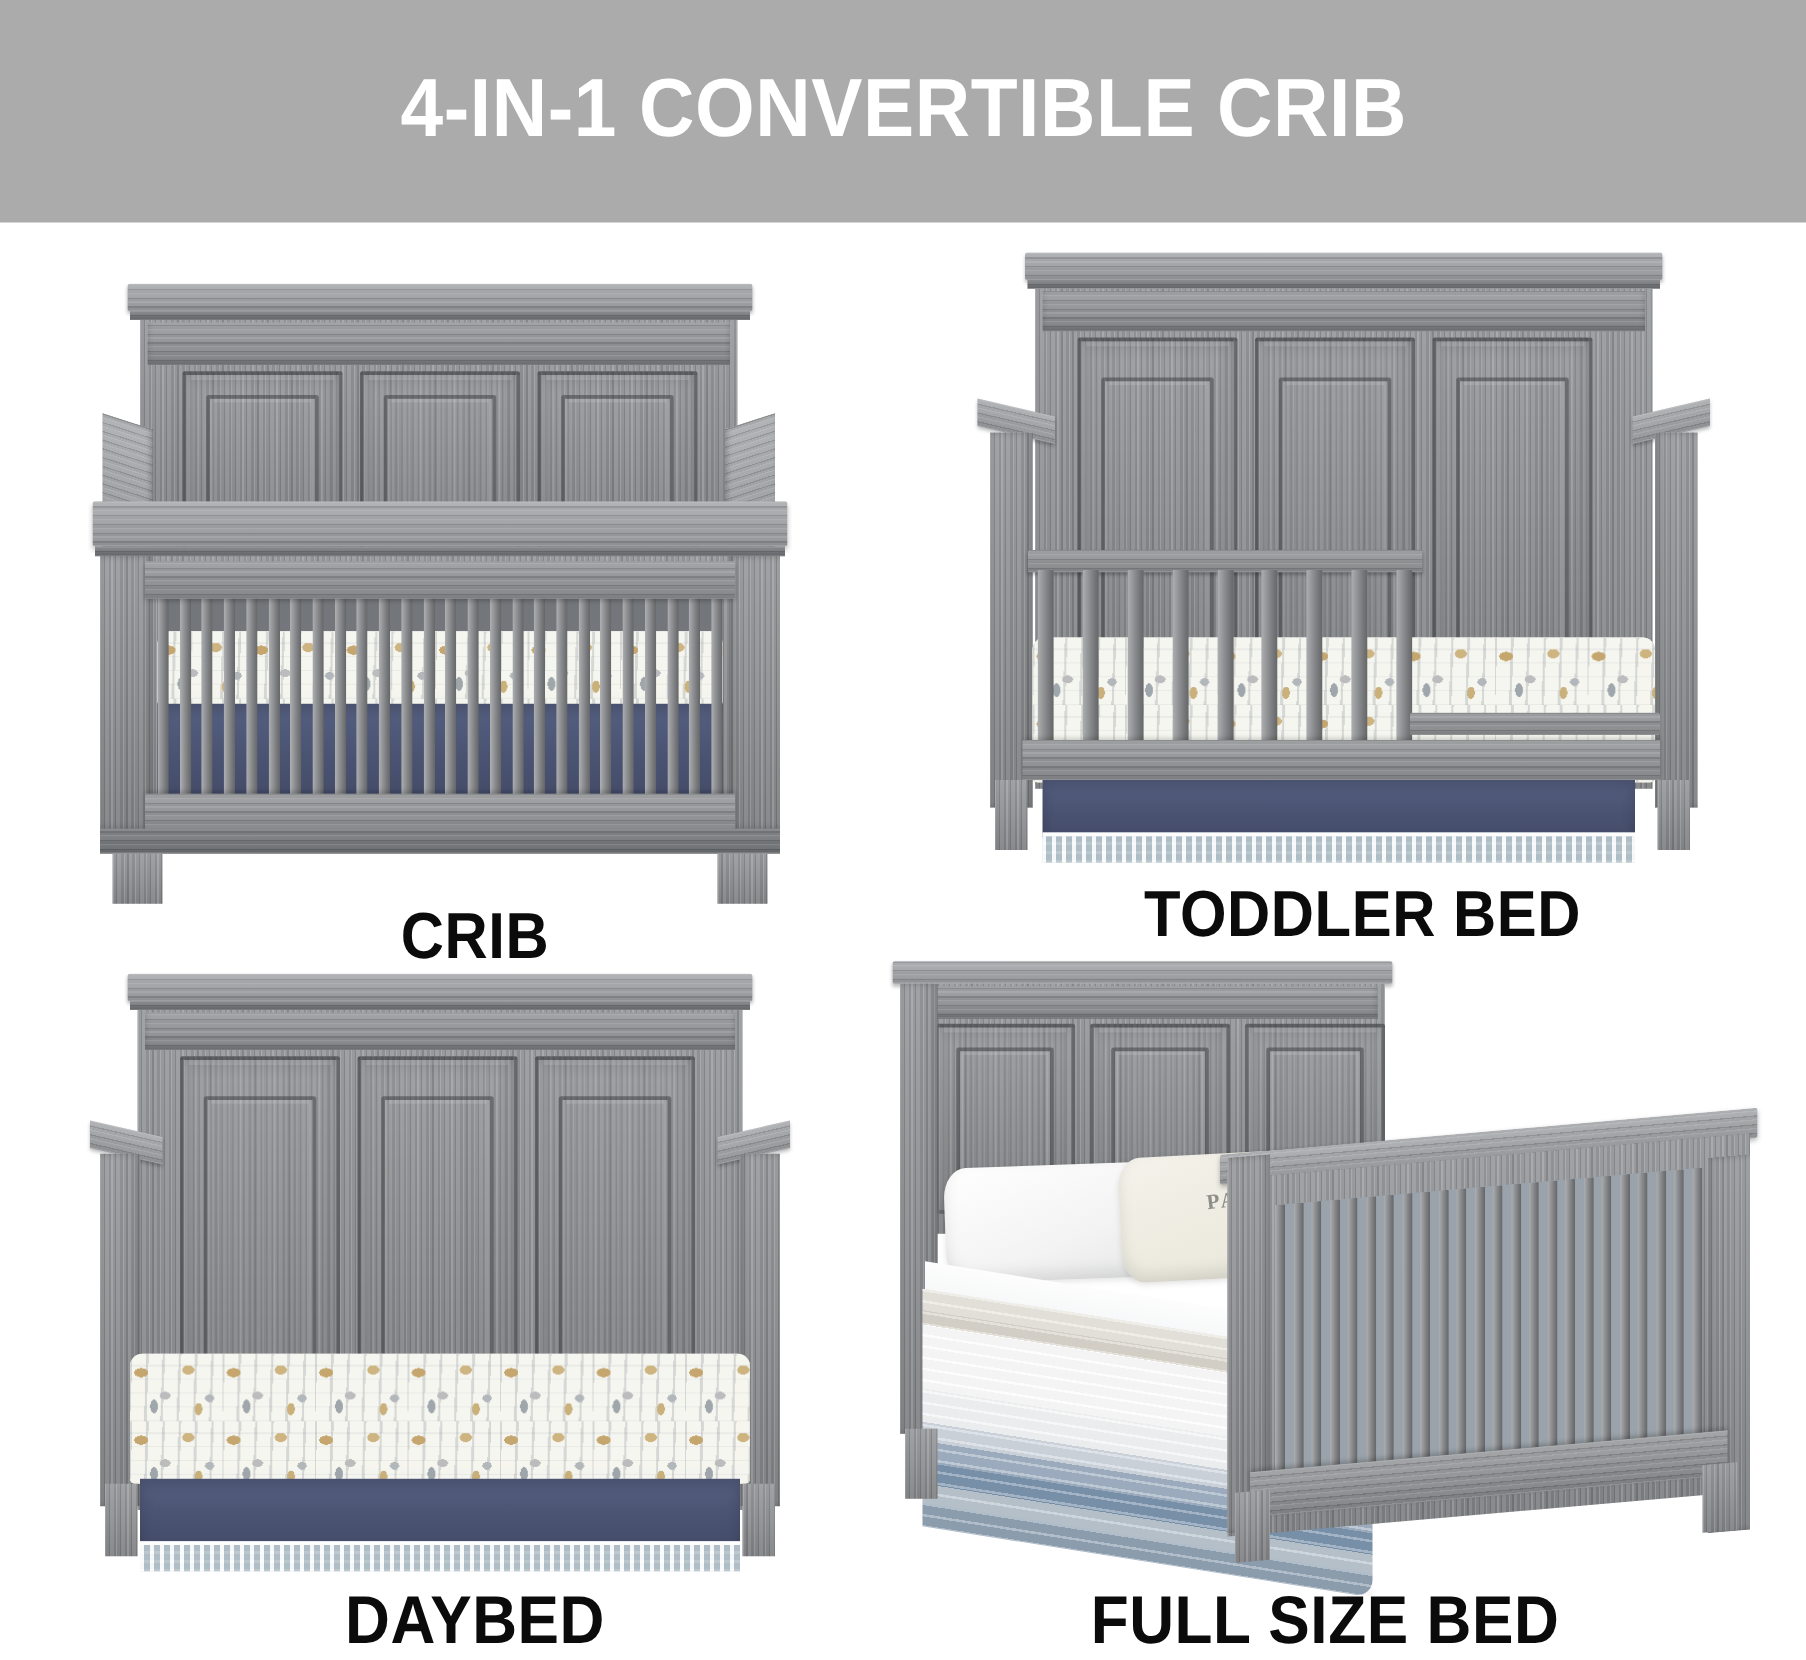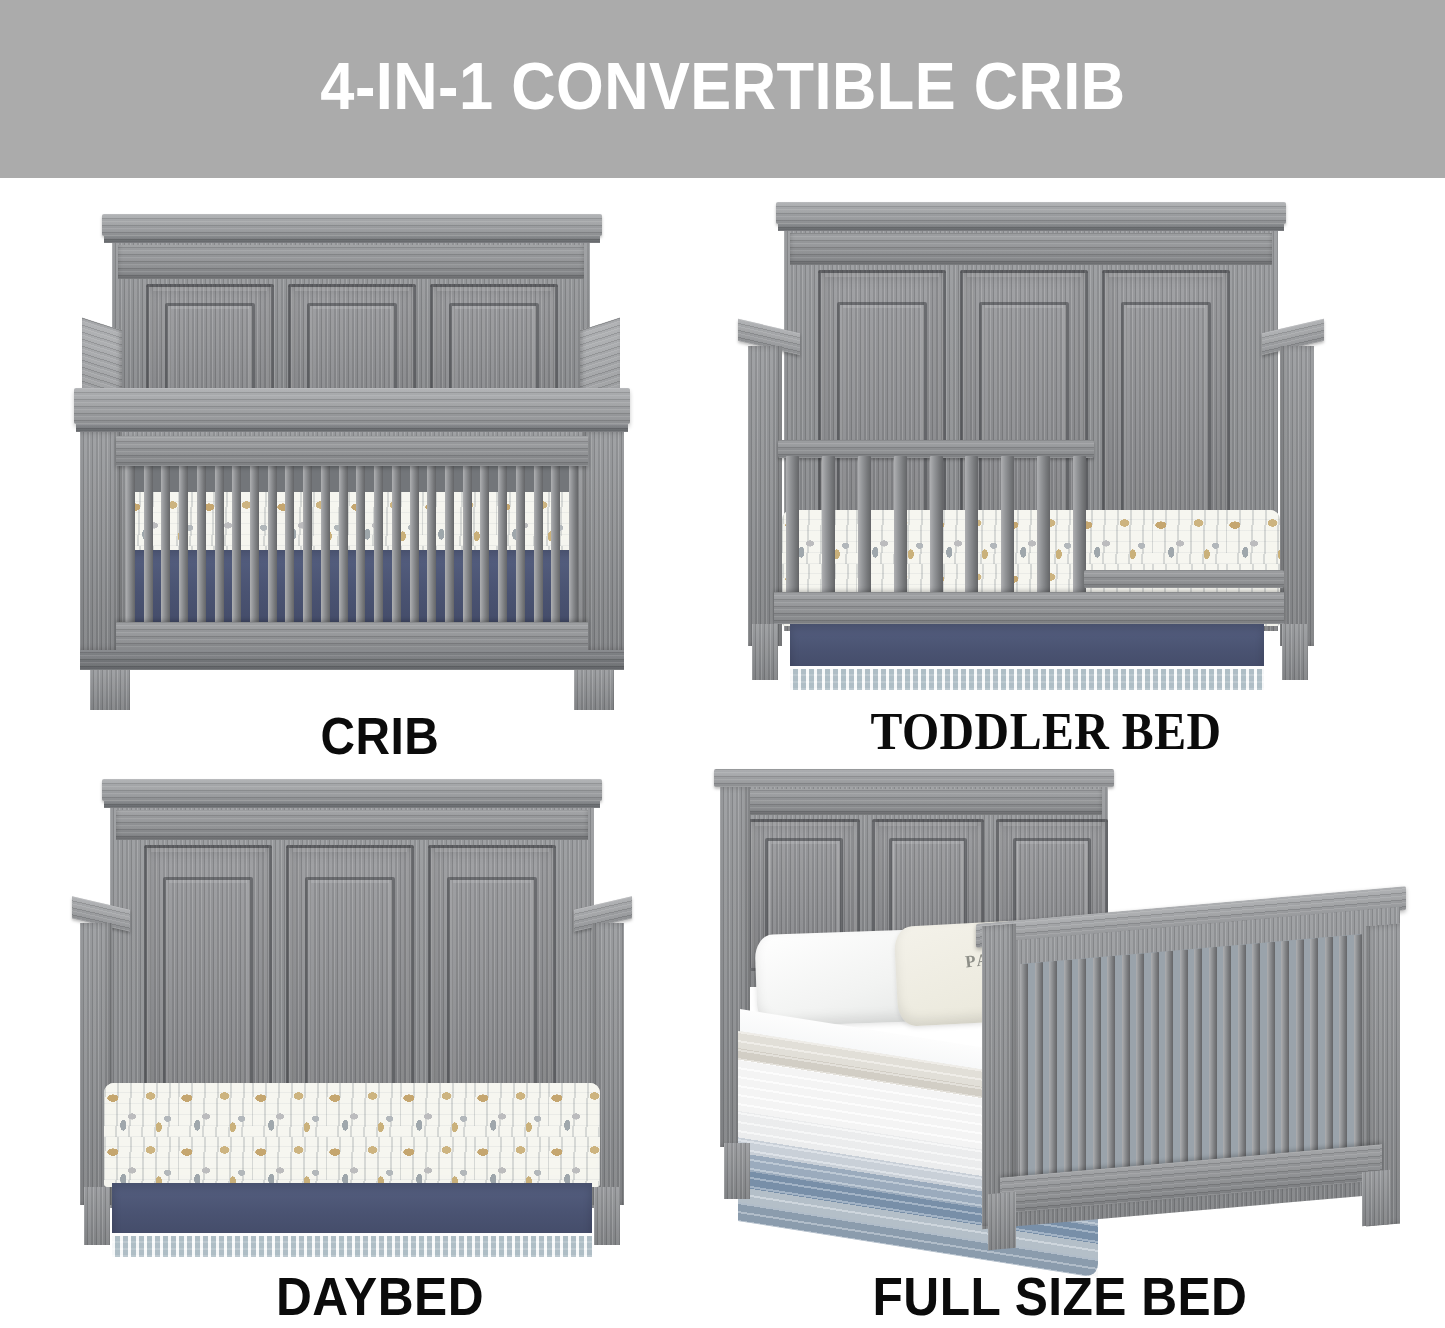--- a/index.html
+++ b/index.html
@@ -37,22 +37,22 @@
 
   
   .grid {
     width: 1445px;
     height: 1150px;
     position: relative;
   }
   .cell {
     position: absolute;
   }
-  .cell-crib      { left: 60px;  top: 14px;  width: 640px; height: 570px; }
-  .cell-toddler   { left: 716px; top: 10px;  width: 660px; height: 570px; font-family: Liberation Serif, serif; }
+  .cell-crib      { left: 60px;  top: 27px;  width: 640px; height: 570px; }
+  .cell-toddler   { left: 760px; top: 10px;  width: 660px; height: 570px; }
   .cell-daybed    { left: 60px;  top: 585px; width: 640px; height: 560px; }
   .cell-full      { left: 700px; top: 585px; width: 720px; height: 560px; }
 
   .stage {
     position: absolute;
     left: 0; right: 0; top: 0;
     height: 500px;
   }
   .cell-daybed .stage, .cell-full .stage { height: 490px; }
 

